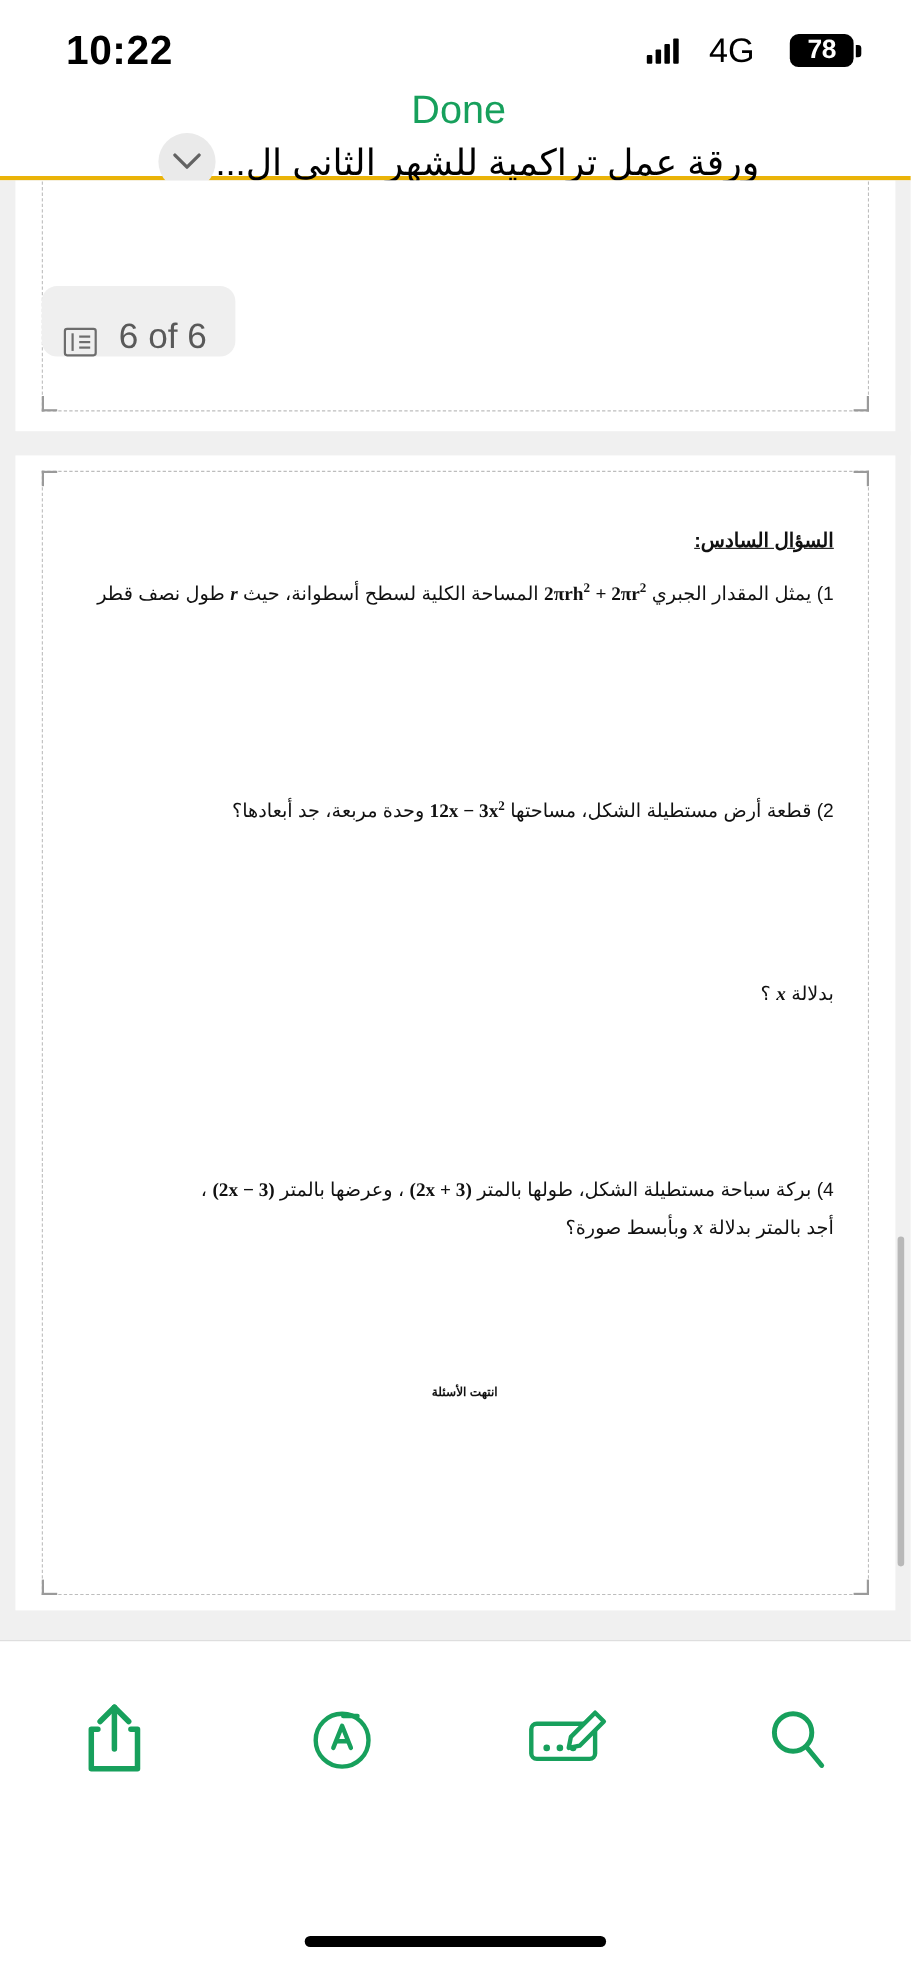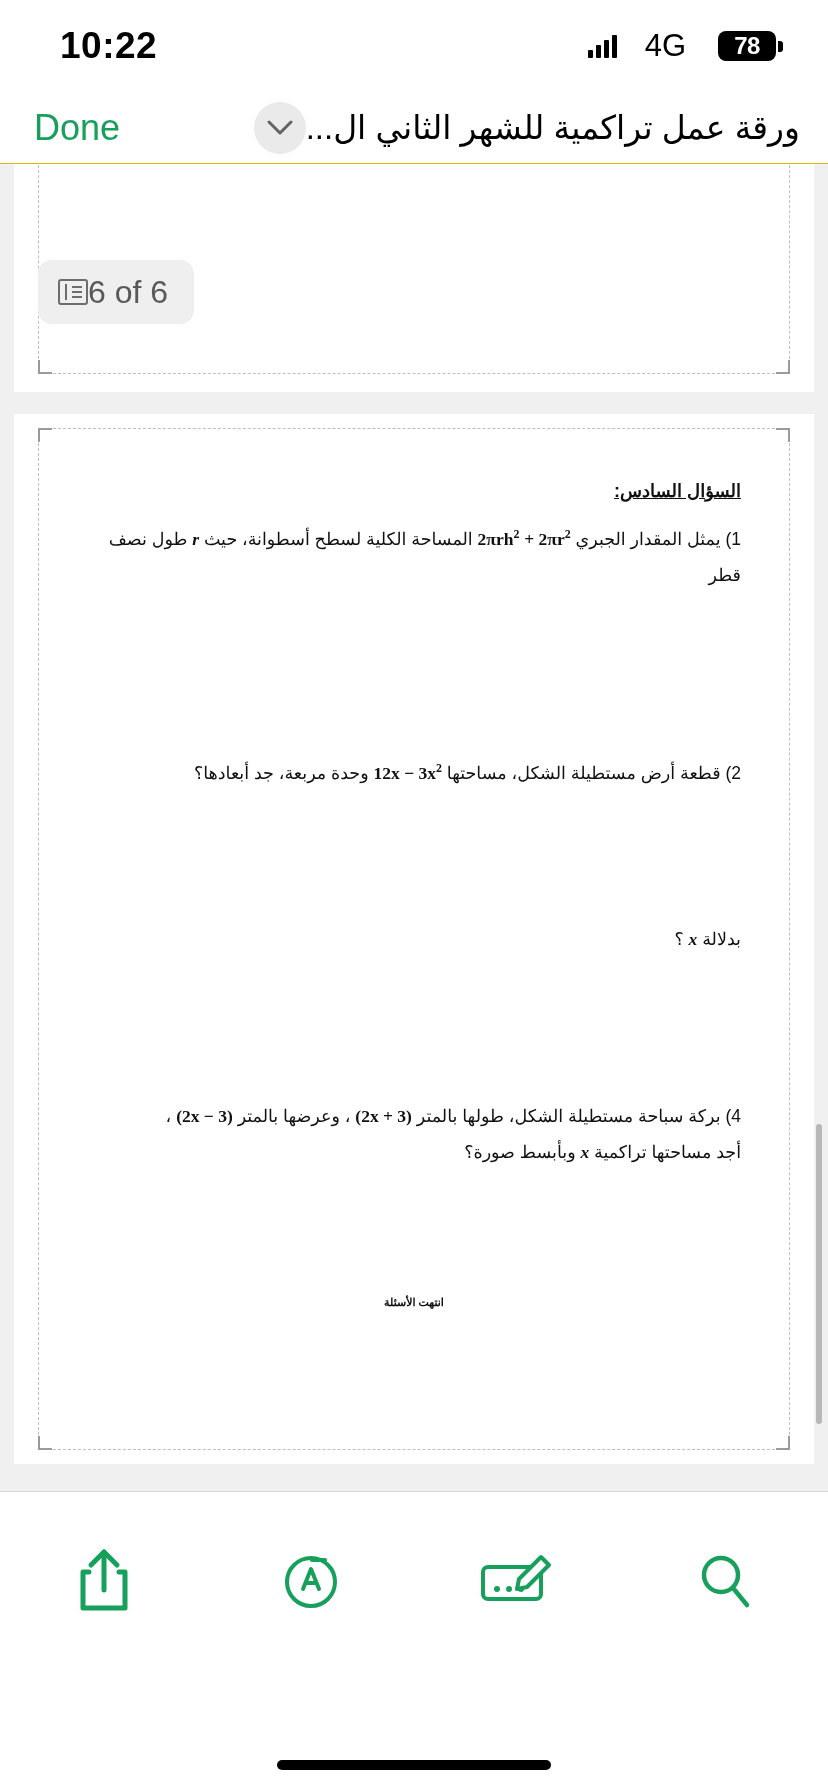--- a/index.html
+++ b/index.html
@@ -79,24 +79,25 @@
     height: 11px;
     background: #000;
     border-radius: 0 3px 3px 0;
   }
 
   
   .nav-bar {
     height: 72px;
     display: flex;
     align-items: center;
-    justify-content: flex-end;
+    justify-content: center;
     padding: 0 28px 0 34px;
     background: #ffffff;
-    border-bottom: 1px solid #eab308;
+    border-bottom: 4px solid #eab308;
+    flex-direction: column;
   }
   .nav-done {
     color: #17a05c;
     font-size: 36px;
     font-weight: 400;
     white-space: nowrap;
   }
   .nav-center {
     display: flex;
     align-items: center;
@@ -159,22 +160,22 @@
 
   .page-badge {
     position: absolute;
     top: 250px;
     left: 38px;
     height: 64px;
     padding: 0 26px 0 20px;
     background: #efefef;
     border-radius: 14px;
     display: flex;
-    align-items: center;
-    gap: 0;
+    align-items: flex-end;
+    gap: 20px;
   }
   .page-badge .pg-icon {
     width: 30px; height: 26px;
     border: 2px solid #6d6d6d;
     border-radius: 3px;
     position: relative;
   }
   .page-badge .pg-icon::before {
     content: "";
     position: absolute;
@@ -192,21 +193,21 @@
   .page-badge span {
     font-size: 32px;
     color: #595959;
     font-weight: 500;
   }
 
   .gap { height: 22px; background: #f0f0f0; }
 
   
   .page-main { height: 1050px; padding: 14px 0; }
-  .page-main .page-inner { height: 1022px; padding: 44px 48px 0 48px; }
+  .page-main .page-inner { height: 1022px; padding: 44px 31px 0 48px; }
 
   .q-body {
     direction: rtl;
     text-align: right;
     color: #111;
     font-size: 17.5px;
     line-height: 2.05;
   }
   .q-heading {
     font-weight: 700;
@@ -364,21 +365,21 @@
 
         <div class="q-item">
           <div class="q-line">
             <span>4) بركة سباحة مستطيلة الشكل، طولها بالمتر</span>
             <span class="mathb">(2x + 3)</span>
             <span>، وعرضها بالمتر</span>
             <span class="mathb">(3 − 2x)</span>
             <span>،</span>
           </div>
           <div class="q-line">
-            <span>أجد مساحتها تراكمية</span>
+            <span>أجد بالمتر بدلالة</span>
             <span class="mathit">x</span>
             <span>وبأبسط صورة؟</span>
           </div>
         </div>
 
         <div class="q-end">انتهت الأسئلة</div>
       </div>
     </div>
   </div>
 

